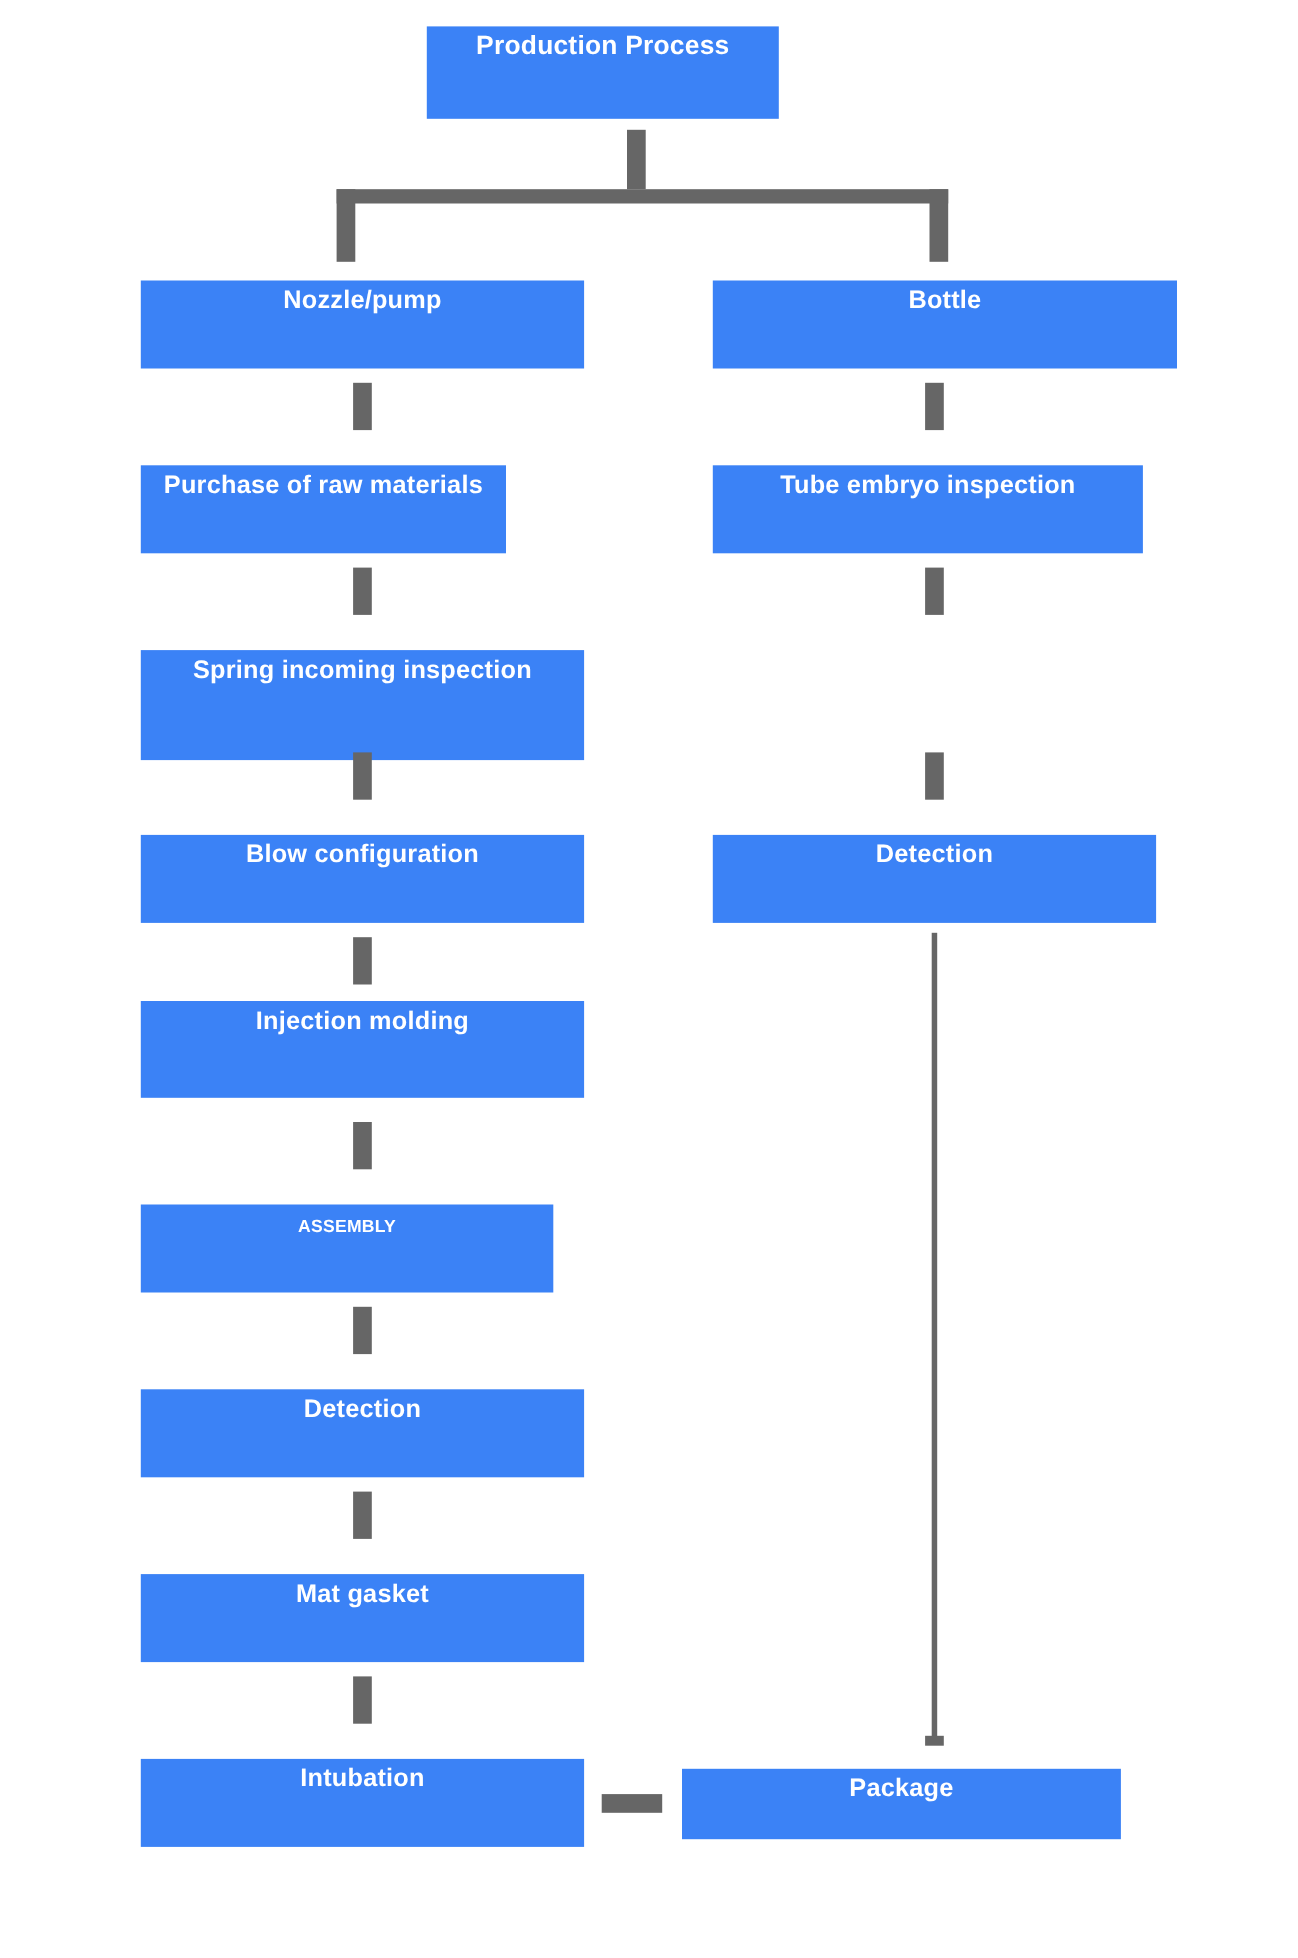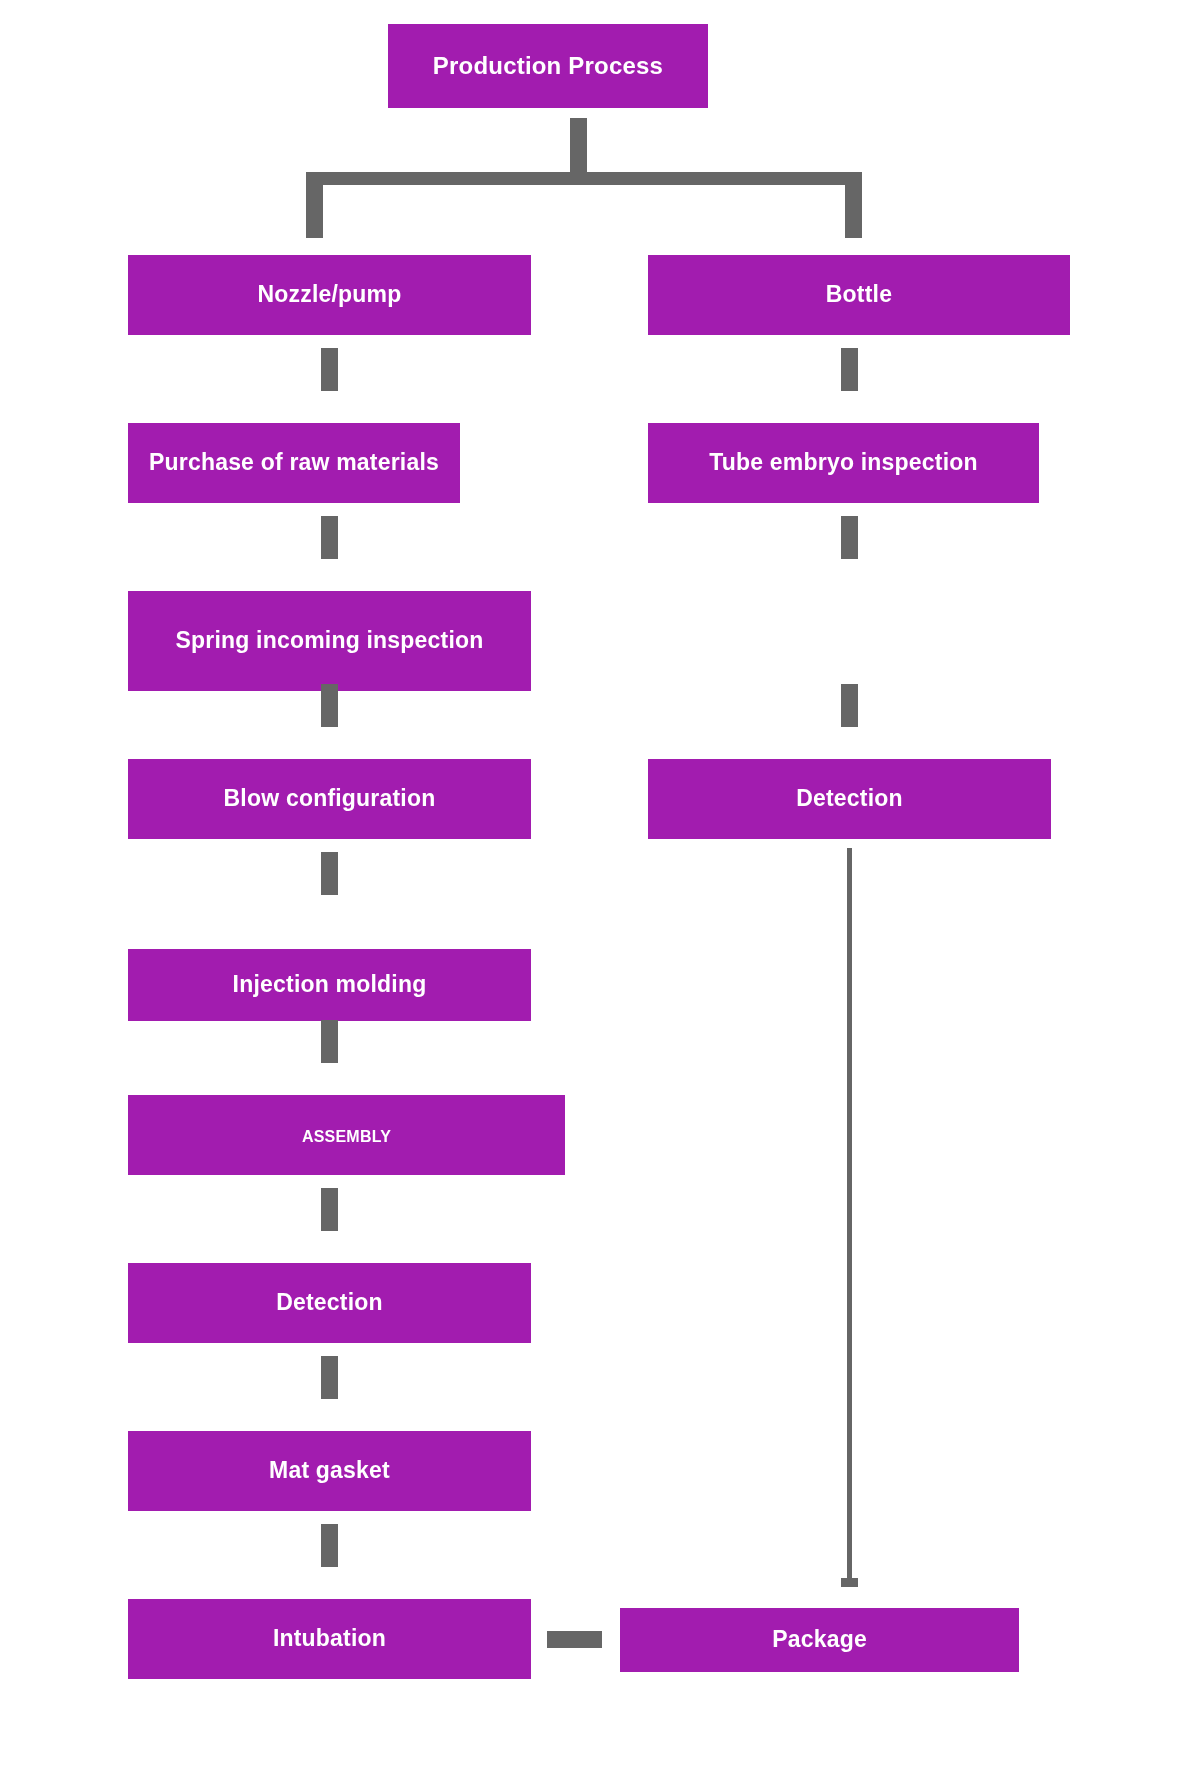--- a/index.html
+++ b/index.html
@@ -13,32 +13,31 @@
   }
   #canvas {
     position: relative;
     width: 1180px;
     height: 1780px;
     background: #ffffff;
     overflow: hidden;
   }
   .node {
     position: absolute;
-    background: #a21caf;
+    background: #3b82f6;
     color: #ffffff;
     display: flex;
-    align-items: center;
     justify-content: center;
     text-align: center;
     font-weight: bold;
     font-size: 23px;
     letter-spacing: 0.2px;
     line-height: 1.2;
     box-sizing: border-box;
-    padding: 16px 10px;
+    padding: 4px 10px;
     -webkit-font-smoothing: antialiased;
   }
   .node.title-node {
     font-size: 24px;
   }
   .node .node-label {
     display: block;
     white-space: nowrap;
   }
   
@@ -97,26 +96,26 @@
   <div class="node" style="left:128px; top:591px; width:403px; height:100px;">
     <span class="node-label">Spring incoming inspection</span>
   </div>
   <div class="connector v-stub" style="left:321px; top:684px; height:43px;"></div>
 
   <div class="node" style="left:128px; top:759px; width:403px; height:80px;">
     <span class="node-label">Blow configuration</span>
   </div>
   <div class="connector v-stub" style="left:321px; top:852px; height:43px;"></div>
 
-  <div class="node" style="left:128px; top:949px; width:403px; height:72px;">
+  <div class="node" style="left:128px; top:910px; width:403px; height:88px;">
     <span class="node-label">Injection molding</span>
   </div>
   <div class="connector v-stub" style="left:321px; top:1020px; height:43px;"></div>
 
-  <div class="node smallcap-lead" style="left:128px; top:1095px; width:437px; height:80px;">
+  <div class="node smallcap-lead" style="left:128px; top:1095px; width:375px; height:80px;">
     <span class="node-label">Assembly</span>
   </div>
   <div class="connector v-stub" style="left:321px; top:1188px; height:43px;"></div>
 
   <div class="node" style="left:128px; top:1263px; width:403px; height:80px;">
     <span class="node-label">Detection</span>
   </div>
   <div class="connector v-stub" style="left:321px; top:1356px; height:43px;"></div>
 
   <div class="node" style="left:128px; top:1431px; width:403px; height:80px;">

